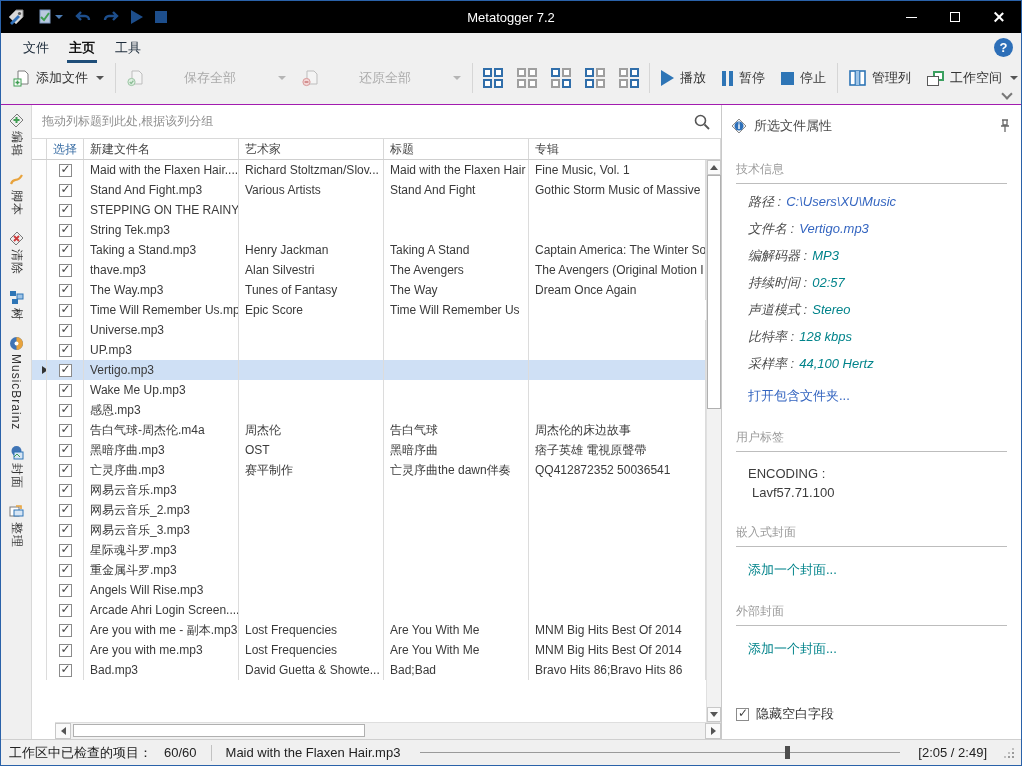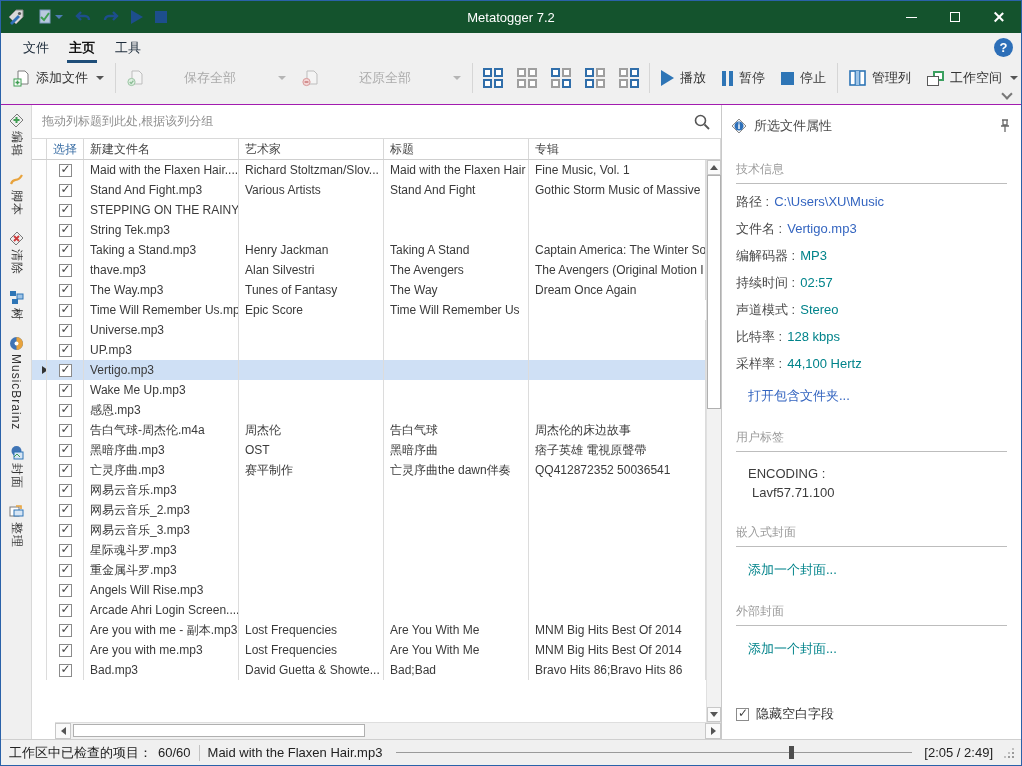--- a/index.html
+++ b/index.html
@@ -2,21 +2,21 @@
 <html><head>
 <meta charset="utf-8">
 <style>
   * { box-sizing: border-box; margin: 0; padding: 0; }
   html,body { width:1022px; height:766px; overflow:hidden;
     font-family:"Liberation Sans","DejaVu Sans",sans-serif; }
   .window { width:1022px; height:766px; display:flex; flex-direction:column;
     background:#f0f0f0; border:1px solid #2a62a9; }
 
   
-  .titlebar { height:32px; background:#14532d; display:flex; align-items:center;
+  .titlebar { height:32px; background:#000000; display:flex; align-items:center;
     position:relative; flex:0 0 auto; }
   .app-icon { width:30px; height:32px; display:flex; align-items:center; justify-content:center; }
   .qat { display:flex; align-items:center; height:100%; }
   .qat-btn { height:100%; padding:0 6px; display:flex; align-items:center; gap:2px;
     background:none; border:none; cursor:default; }
   .ic-undo,.ic-redo { width:16px; height:16px; }
   .ic-play-t { width:0; height:0; border-left:12px solid #1d4e8c;
     border-top:7px solid transparent; border-bottom:7px solid transparent; }
   .ic-stop-s { width:12px; height:12px; background:#1d4e8c; }
   .caret-dn { width:0; height:0; border-left:4px solid transparent;
@@ -134,34 +134,34 @@
     background:#fff; border:1px solid #b0b0b0; }
 
   
   .rightpanel { width:300px; flex:0 0 auto; background:#fff; border-left:1px solid #c9c9c9;
     display:flex; flex-direction:column; font-size:13px; }
   .rp-header { display:flex; align-items:center; gap:6px; padding:12px 10px 2px 8px; color:#4a4a4a; }
   .rp-pin { margin-left:auto; }
   .rp-content { flex:1; padding:0 14px; overflow:hidden; }
   .rp-sec { color:#9b9b9b; font-size:12px; border-bottom:1px solid #bdbdbd;
     padding-bottom:5px; margin-top:24px; }
-  .rp-field { margin:9px 0 0 0; white-space:nowrap; overflow:hidden; }
+  .rp-field { margin:9px 0 0 12px; white-space:nowrap; overflow:hidden;font-style:italic; }
   .rp-label { color:#4a4a4a; }
   .rp-val { margin-left:5px; }
   .rp-field.c-blue .rp-val { color:#3465c0; }
   .rp-field.c-teal .rp-val { color:#00838a; }
   .rp-link { margin:14px 0 0 12px; color:#3465c0; cursor:default; }
   .rp-link.teal { color:#00838a; }
   .rp-tagname { margin:14px 0 0 12px; color:#3c3c3c; }
   .rp-tagval { margin:4px 0 0 16px; color:#3c3c3c; }
   .rp-footer { padding:8px 14px 16px; display:flex; align-items:center; gap:7px; color:#333; }
 
   
   .statusbar { height:26px; flex:0 0 auto; background:#f0f0f0; border-top:1px solid #cfcfcf;
-    display:flex; align-items:center; padding:0 6px 0 8px; font-size:13px; color:#222; }
+    display:flex; align-items:center; padding:0 6px 0 8px; font-size:13px; color:#222;gap:6px; }
   .sb-count { margin-left:6px; }
   .sb-sep { width:1px; height:16px; background:#c2c2c2; margin:0 8px; }
   .sb-track { flex:1; height:1px; background:#9a9a9a; position:relative; margin:0 12px 0 14px; }
   .sb-thumb { position:absolute; left:76%; top:-6px; width:5px; height:13px; background:#4d4d4d; }
   .sb-time { margin-right:10px; }
   .grip { width:12px; height:12px; position:relative; }
   .grip::after { content:""; position:absolute; right:1px; bottom:1px; width:2px; height:2px;
     background:#9a9a9a;
     box-shadow:-4px 0 #9a9a9a, -8px 0 #c0c0c0, 0 -4px #9a9a9a, -4px -4px #c0c0c0, 0 -8px #c0c0c0; }
 </style>

